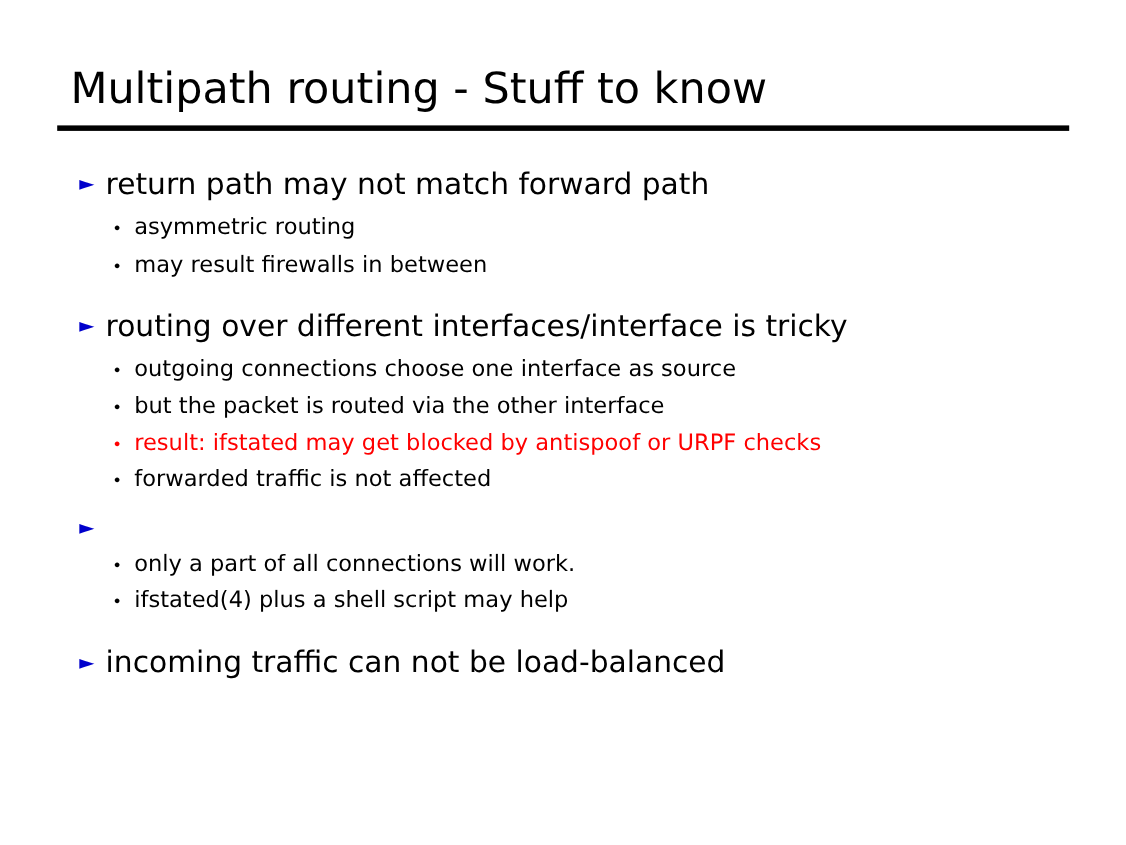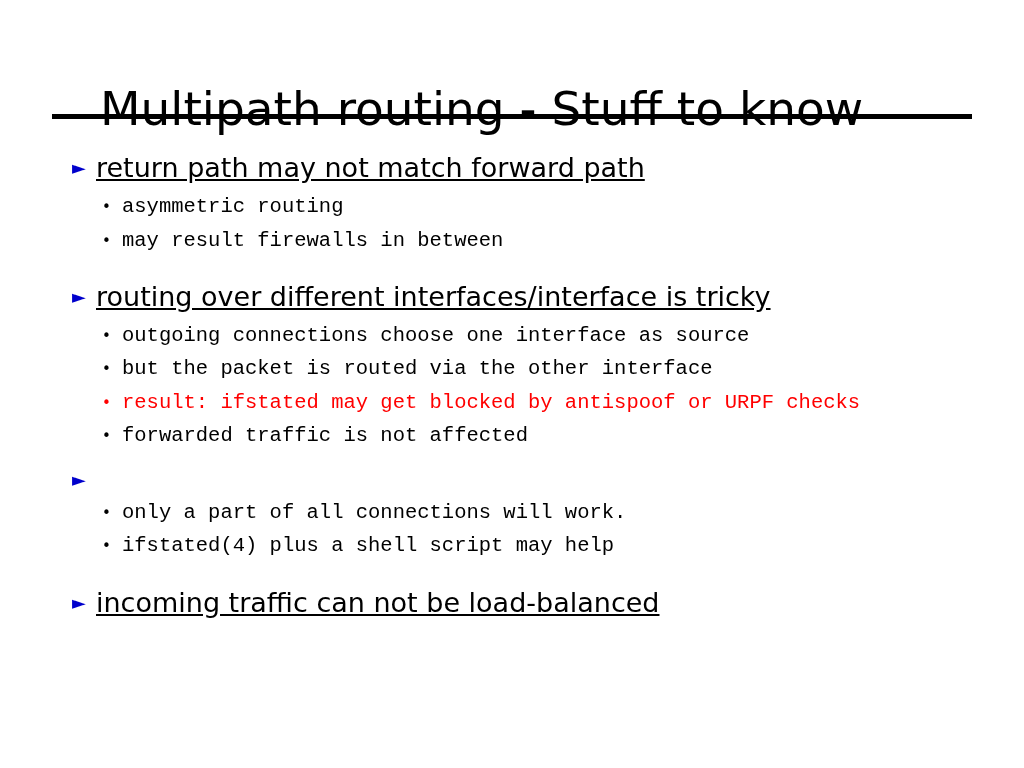--- a/index.html
+++ b/index.html
@@ -16,27 +16,26 @@
   }
   .slide {
     position: relative;
     width: 1024px;
     height: 768px;
     box-sizing: border-box;
   }
   .slide-title {
     position: absolute;
     left: 64px;
-    top: 52px;
-    font-size: 47px;
+    top: 35px;
+    font-size: 39px;
     line-height: 1.1;
     font-weight: normal;
     letter-spacing: 0px;
     white-space: nowrap;
-    margin-left: 36px;
   }
   .title-rule {
     position: absolute;
     left: 52px;
     top: 114px;
     width: 920px;
     height: 5px;
     background: #000000;
   }
   .content {
@@ -62,39 +61,37 @@
     color: #0000cc;
     font-size: 18px;
     width: 24px;
     flex: 0 0 24px;
     line-height: 1;
     position: relative;
     top: -3px;
   }
   .lvl1 .text {
     white-space: nowrap;
-    text-decoration: underline;
   }
   .lvl2 {
     display: flex;
     align-items: baseline;
     font-size: 20.5px;
     line-height: 1.62;
     margin-left: 30px;
   }
   .lvl2 .marker {
     font-size: 15px;
     width: 20px;
     flex: 0 0 20px;
     line-height: 1;
     color: #000000;
   }
   .lvl2 .text {
     white-space: nowrap;
-    font-family: Liberation Mono, monospace;
   }
   .red .text, .red .marker {
     color: #ff0000;
   }
 </style>
 </head>
 <body>
 
 <div class="slide">
 

